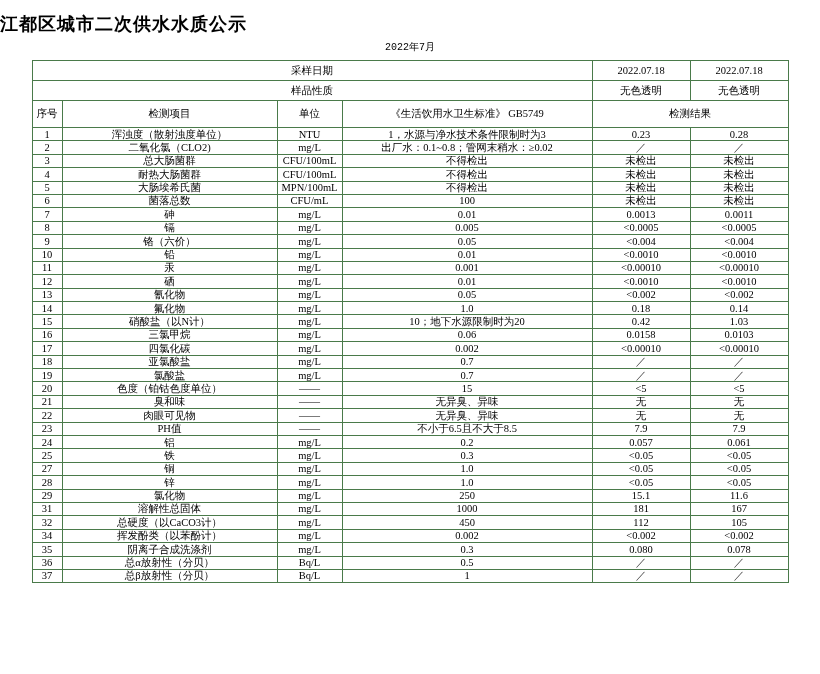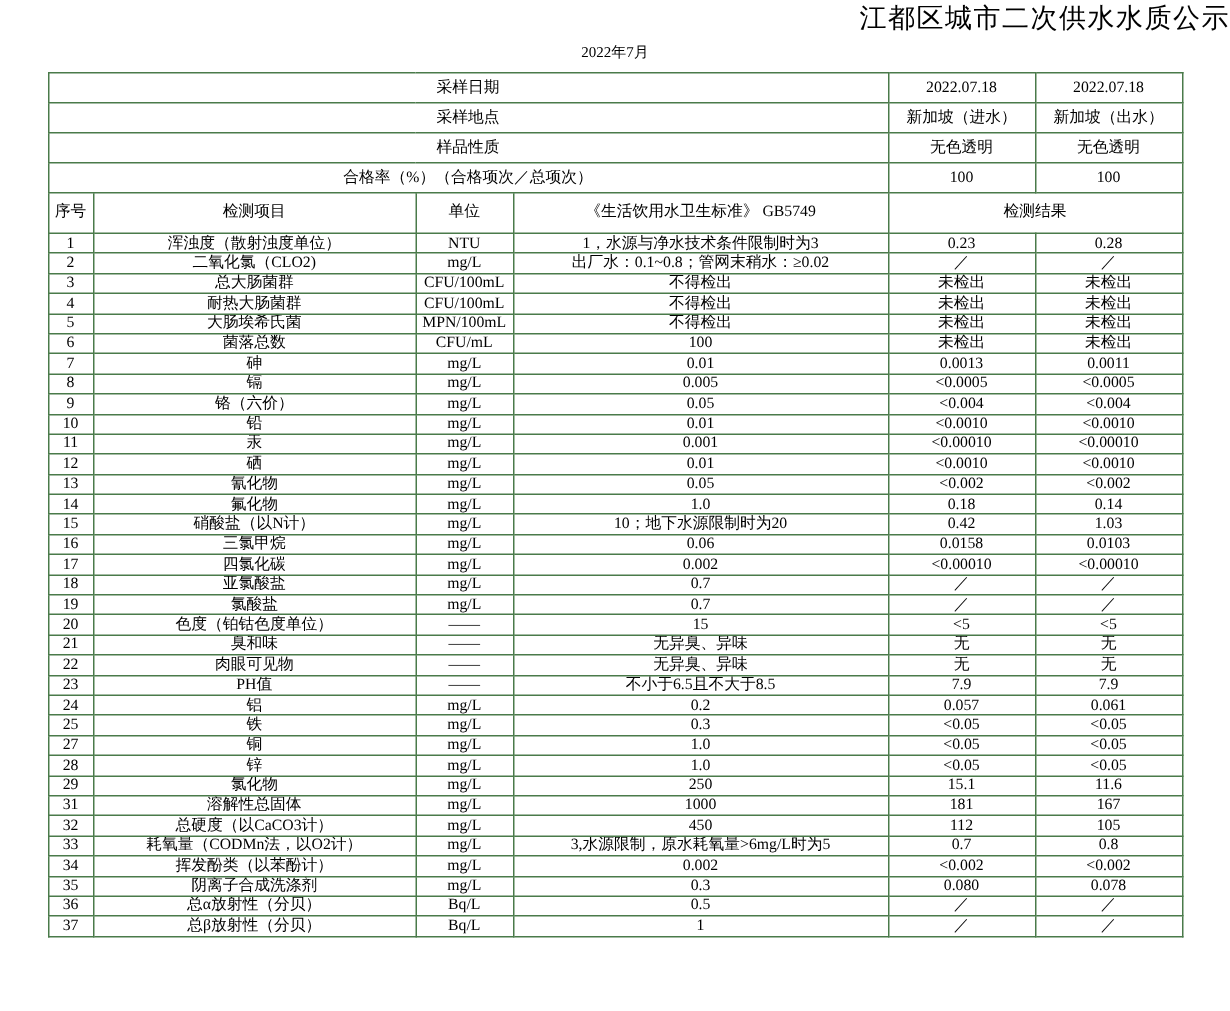--- a/index.html
+++ b/index.html
@@ -14,31 +14,32 @@
     color: #000000;
     overflow: hidden;
   }
   .page {
     position: relative;
     width: 820px;
     height: 674px;
     box-sizing: border-box;
   }
   .doc-title {
-    text-align: right;
+    text-align: left;
     font-size: 18px;
-    font-weight: normal;
+    font-weight: bold;
     letter-spacing: 1px;
-    margin-top: 0;
+    margin-top: 12px;
     margin-bottom: 4px;
   }
   .doc-subtitle {
     text-align: center;
     font-size: 10px;
     margin-bottom: 6px;
+    font-family: Liberation Mono, monospace;
   }
   table.main {
     border-collapse: collapse;
     width: 756px;
     margin: 0 auto;
     table-layout: fixed;
   }
   table.main td, table.main th {
     border: 1px solid #4a7a4a;
     padding: 0px 2px;
@@ -90,37 +91,27 @@
       <col class="c-r2">
     </colgroup>
     <tbody>
 
       <tr class="hdr-row">
         <td class="hdr-label" colspan="4">采样日期</td>
         <td>2022.07.18</td>
         <td>2022.07.18</td>
       </tr>
 
-      <tr class="hdr-row">
-        <td class="hdr-label" colspan="4">采样地点</td>
-        <td>新加坡（进水）</td>
-        <td>新加坡（出水）</td>
-      </tr>
 
       <tr class="hdr-row">
         <td class="hdr-label" colspan="4">样品性质</td>
         <td>无色透明</td>
         <td>无色透明</td>
       </tr>
 
-      <tr class="hdr-row">
-        <td class="hdr-label" colspan="4">合格率（%）（合格项次／总项次）</td>
-        <td>100</td>
-        <td>100</td>
-      </tr>
 
       <tr class="colhdr">
         <td>序号</td>
         <td>检测项目</td>
         <td>单位</td>
         <td>《生活饮用水卫生标准》 GB5749</td>
         <td colspan="2">检测结果</td>
       </tr>
 
       <tr class="data-row">
@@ -357,28 +348,20 @@
       </tr>
       <tr class="data-row">
         <td>32</td>
         <td class="c-item">总硬度（以CaCO3计）</td>
         <td>mg/L</td>
         <td>450</td>
         <td>112</td>
         <td>105</td>
       </tr>
       <tr class="data-row">
-        <td>33</td>
-        <td class="c-item">耗氧量（CODMn法，以O2计）</td>
-        <td>mg/L</td>
-        <td>3,水源限制，原水耗氧量&gt;6mg/L时为5</td>
-        <td>0.7</td>
-        <td>0.8</td>
-      </tr>
-      <tr class="data-row">
         <td>34</td>
         <td class="c-item">挥发酚类（以苯酚计）</td>
         <td>mg/L</td>
         <td>0.002</td>
         <td>&lt;0.002</td>
         <td>&lt;0.002</td>
       </tr>
       <tr class="data-row">
         <td>35</td>
         <td class="c-item">阴离子合成洗涤剂</td>

